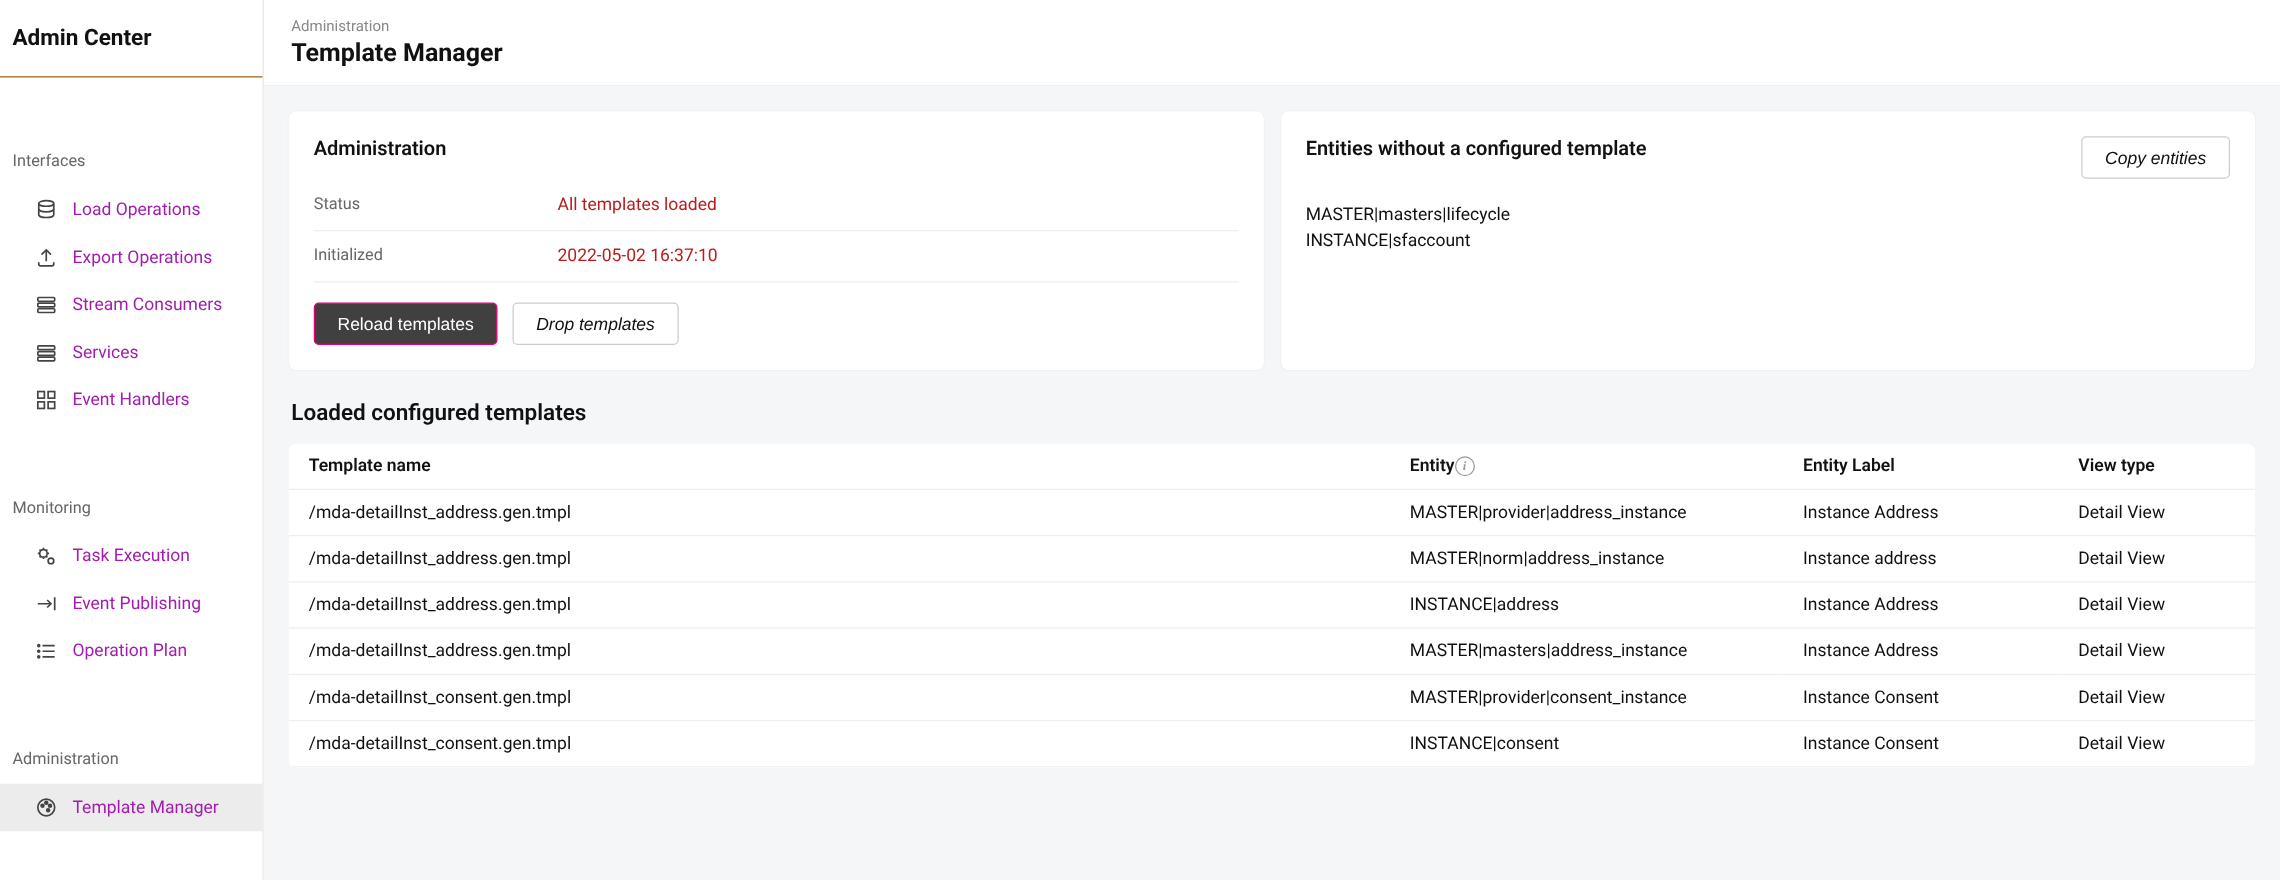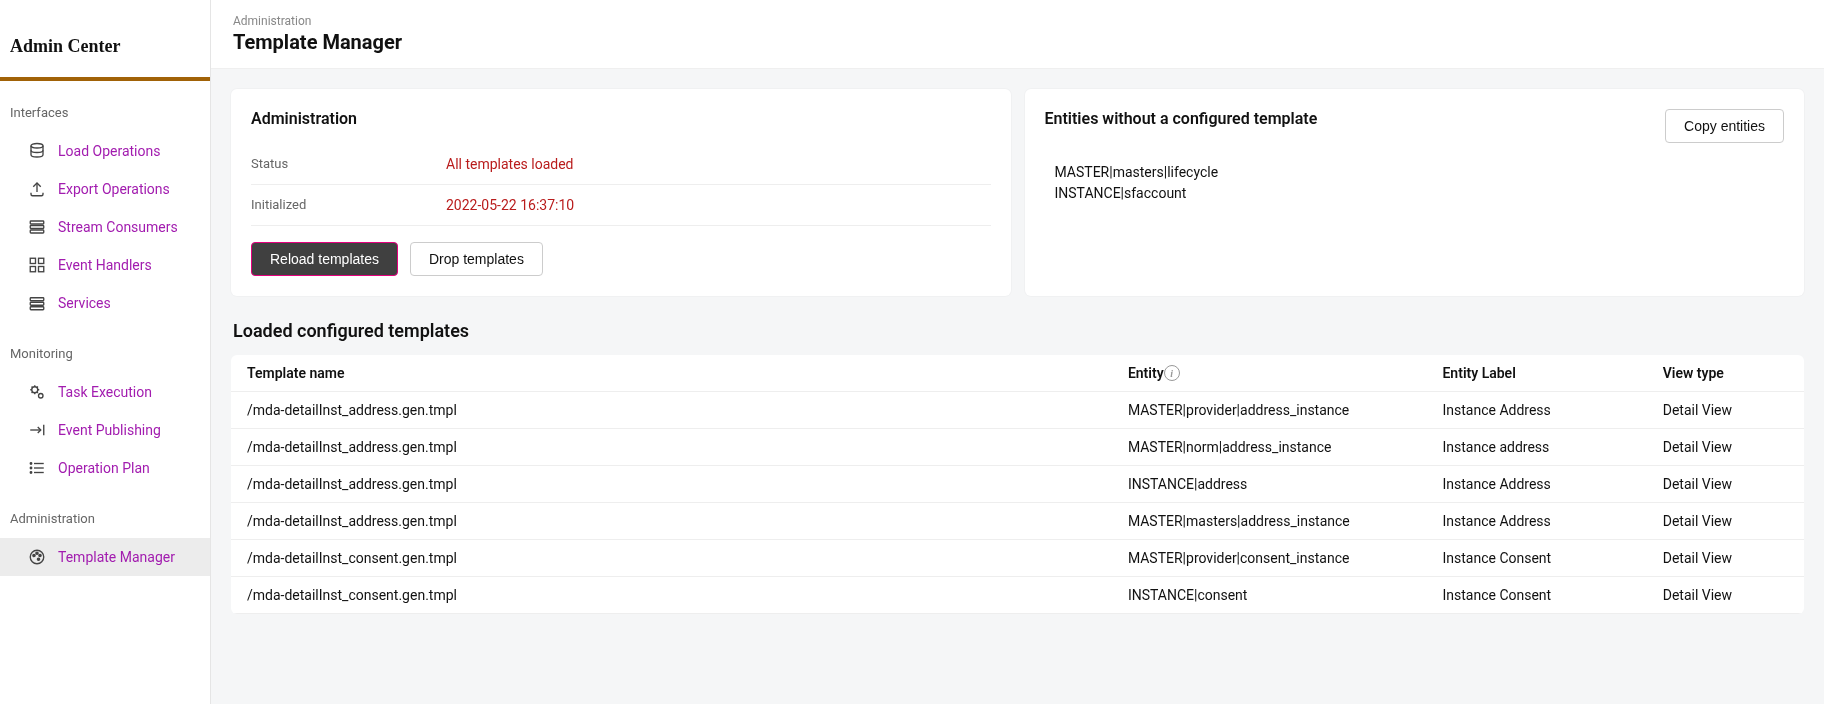--- a/index.html
+++ b/index.html
@@ -17,29 +17,29 @@
   .sidebar {
     width: 211px;
     border-right: 1px solid #e5e5e5;
     display: flex;
     flex-direction: column;
     flex-shrink: 0;
   }
   .app-title {
     font-size: 18px;
     font-weight: 700;
-    padding: 36px 10px 20px 10px;
-    border-bottom: 4px solid #a16207;
-    font-family: Liberation Serif, serif;
+    padding: 20px 10px 20px 10px;
+    border-bottom: 1px solid #a16207;
   }
   .nav { padding-top: 18px; }
   .nav-section-label {
     font-size: 13px;
     color: #666;
     padding: 6px 10px 12px 10px;
+    margin-top: 36px;
   }
   .nav-item {
     display: flex;
     align-items: center;
     gap: 12px;
     padding: 10px 10px 10px 28px;
     color: #a21caf;
     cursor: pointer;
     font-size: 14px;
   }
@@ -137,33 +137,33 @@
     background: #fff;
   }
   .btn-primary {
     background: #404040;
     color: #fff;
     border-color: #e4007d;
   }
   .btn-outline {
     border-color: #ccc;
     color: #111;
+    font-style: italic;
   }
 
   .entities-header {
     display: flex;
     justify-content: space-between;
     align-items: flex-start;
     margin-bottom: 18px;
   }
   .entities-list {
     font-size: 14px;
     line-height: 1.5;
     color: #111;
-    margin-left: 10px;
   }
 
   .section-title {
     font-size: 18px;
     font-weight: 600;
     margin: 4px 0 14px 2px;
   }
 
   .table-card {
     background: #fff;
@@ -231,34 +231,34 @@
     <div class="nav-item">
       <svg class="nav-icon" viewBox="0 0 24 24" fill="none" stroke="currentColor" stroke-width="1.8">
           <rect x="3" y="4" width="18" height="4" rx="1"></rect>
           <rect x="3" y="10" width="18" height="4" rx="1"></rect>
           <rect x="3" y="16" width="18" height="4" rx="1"></rect>
         </svg>
       <span>Stream Consumers</span>
     </div>
     <div class="nav-item">
       <svg class="nav-icon" viewBox="0 0 24 24" fill="none" stroke="currentColor" stroke-width="1.8">
+          <rect x="3" y="5" width="18" height="4" rx="1"></rect>
+          <rect x="3" y="11" width="18" height="4" rx="1"></rect>
+          <rect x="3" y="17" width="18" height="4" rx="1"></rect>
+        </svg>
+      <span>Services</span>
+    </div>
+    <div class="nav-item">
+      <svg class="nav-icon" viewBox="0 0 24 24" fill="none" stroke="currentColor" stroke-width="1.8">
           <rect x="3" y="3" width="7" height="7"></rect>
           <rect x="14" y="3" width="7" height="7"></rect>
           <rect x="3" y="14" width="7" height="7"></rect>
           <rect x="14" y="14" width="7" height="7"></rect>
         </svg>
       <span>Event Handlers</span>
-    </div>
-    <div class="nav-item">
-      <svg class="nav-icon" viewBox="0 0 24 24" fill="none" stroke="currentColor" stroke-width="1.8">
-          <rect x="3" y="5" width="18" height="4" rx="1"></rect>
-          <rect x="3" y="11" width="18" height="4" rx="1"></rect>
-          <rect x="3" y="17" width="18" height="4" rx="1"></rect>
-        </svg>
-      <span>Services</span>
     </div>
 
     <div class="nav-group-spacer"></div>
     <div class="nav-section-label">Monitoring</div>
     <div class="nav-item">
       <svg class="nav-icon" viewBox="0 0 24 24" fill="none" stroke="currentColor" stroke-width="1.8">
           <circle cx="9" cy="9" r="4"></circle>
           <circle cx="17" cy="17" r="3"></circle>
           <path d="M9 5V3M9 15v-2M5 9H3M15 9h-2M6.2 6.2 4.8 4.8M11.8 11.8l1.4 1.4M6.2 11.8 4.8 13.2M11.8 6.2l1.4-1.4"></path>
         </svg>
@@ -309,21 +309,21 @@
     <div class="top-row">
 
       <div class="card card-admin">
         <div class="card-title">Administration</div>
         <div class="kv-row">
           <div class="kv-key">Status</div>
           <div class="kv-val">All templates loaded</div>
         </div>
         <div class="kv-row">
           <div class="kv-key">Initialized</div>
-          <div class="kv-val">2022-05-22 16:37:10</div>
+          <div class="kv-val">2022-05-02 16:37:10</div>
         </div>
         <div class="button-row">
           <button class="btn btn-primary">Reload templates</button>
           <button class="btn btn-outline">Drop templates</button>
         </div>
       </div>
 
       <div class="card card-entities">
         <div class="entities-header">
           <div class="card-title" style="margin-bottom:16px">Entities without a configured template</div>

